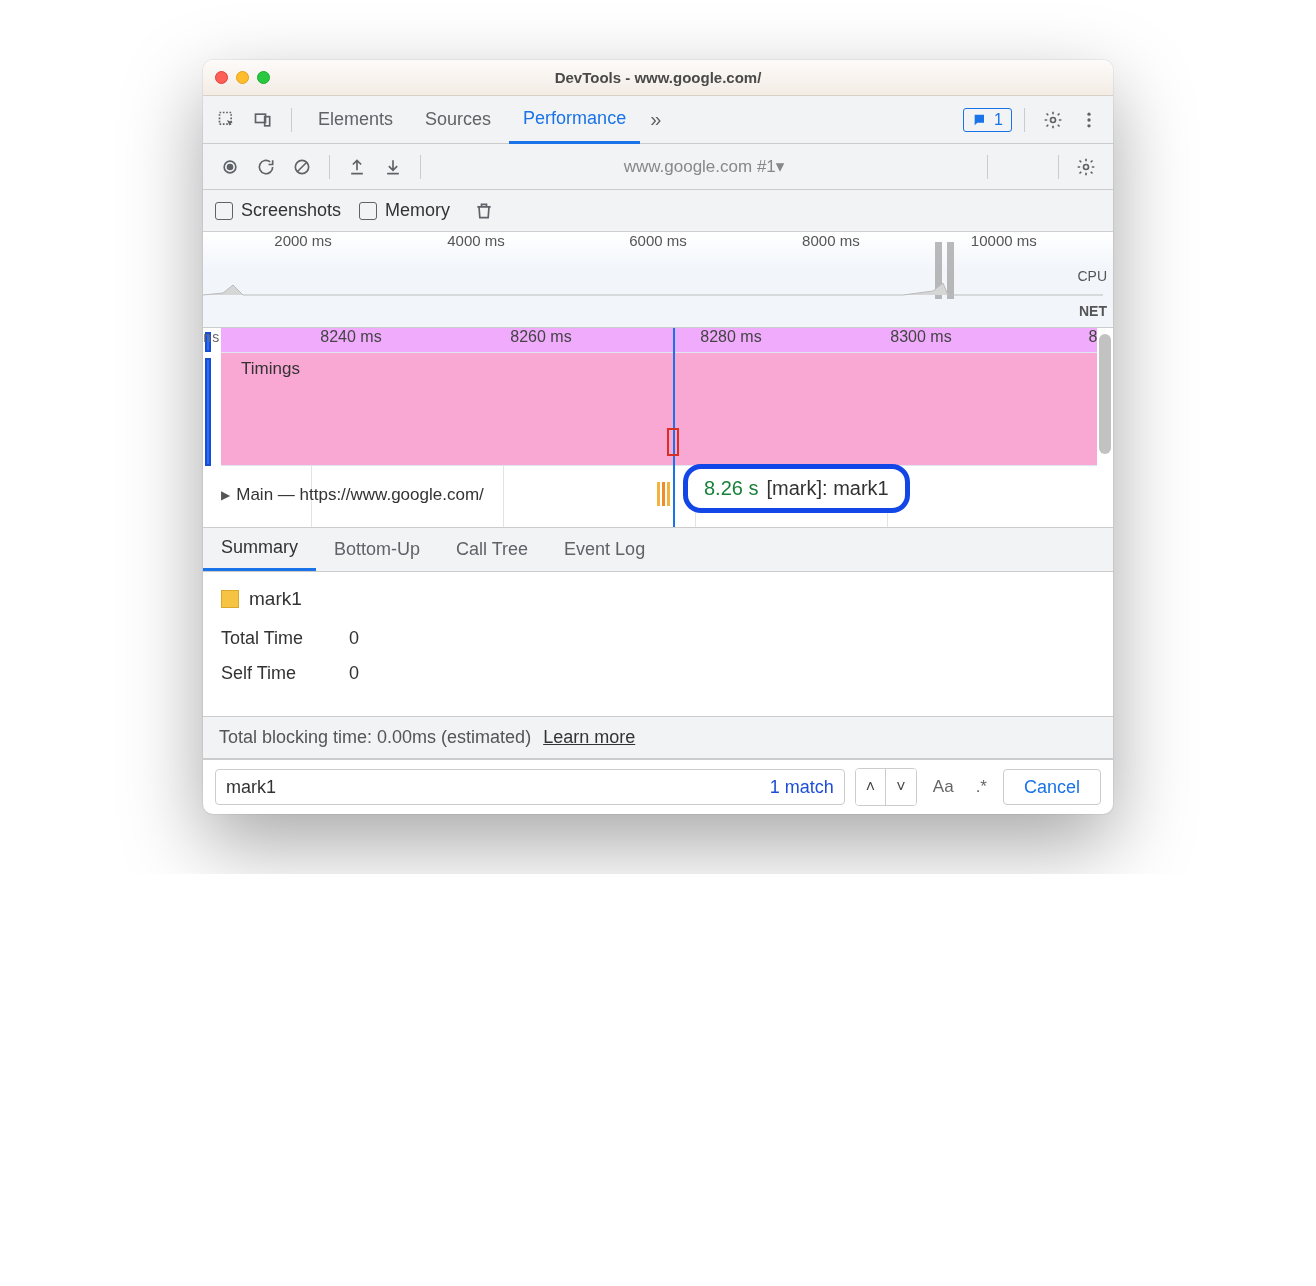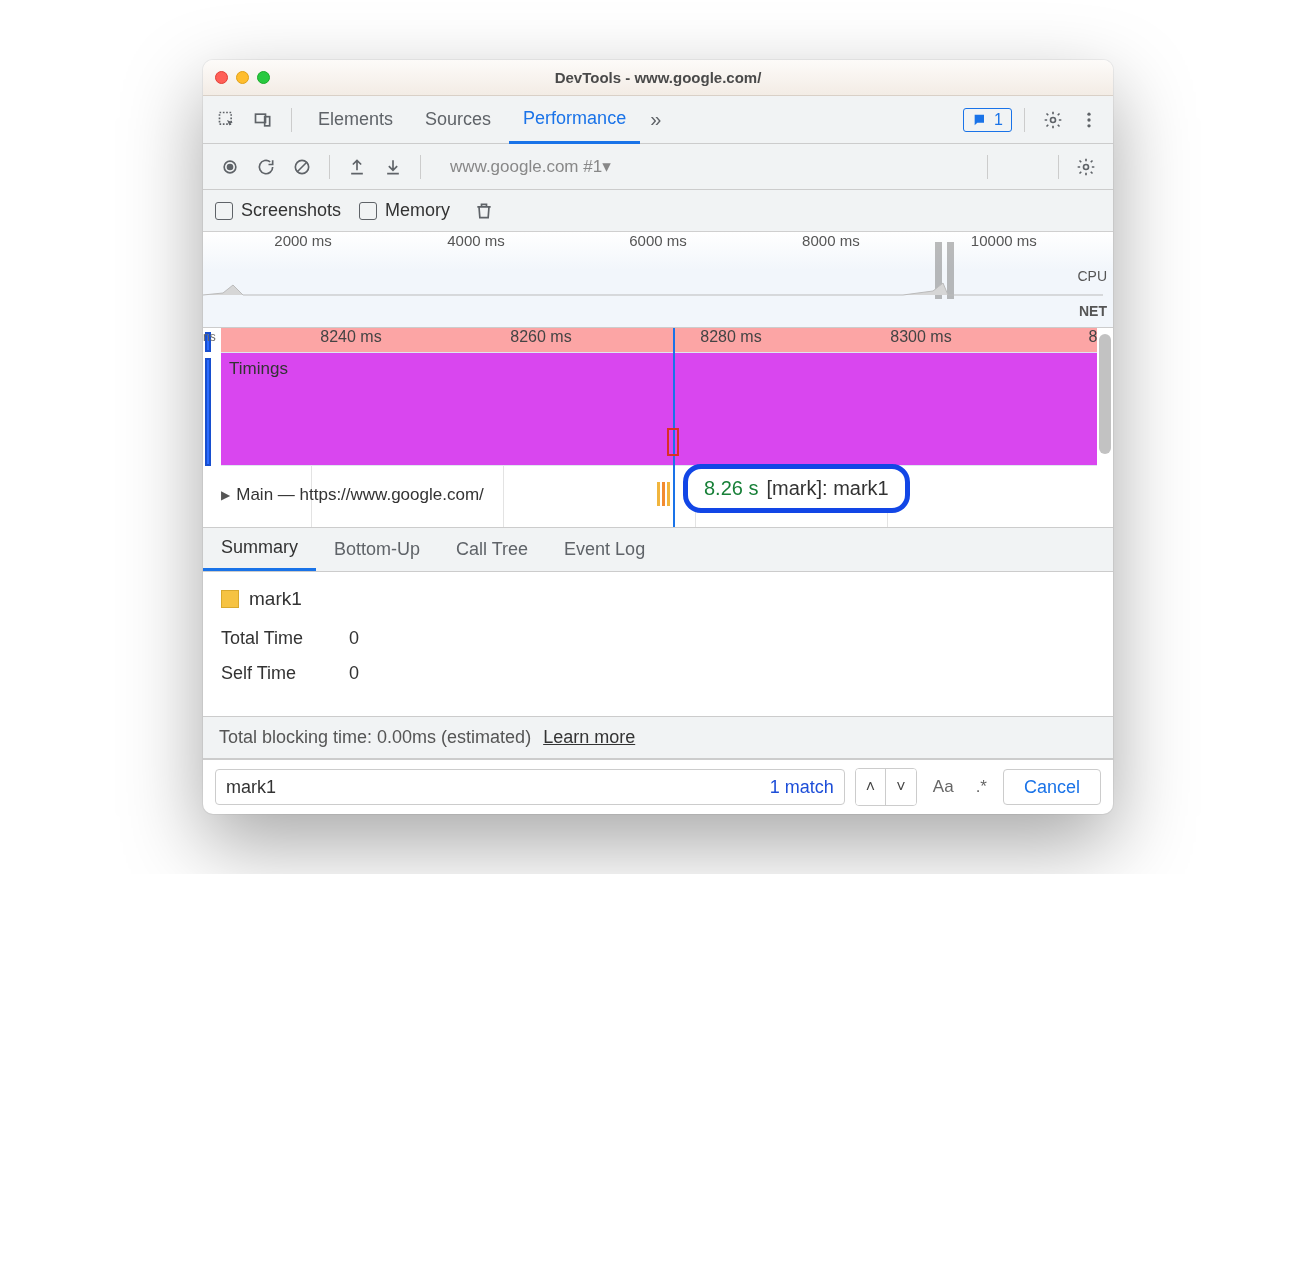--- a/index.html
+++ b/index.html
@@ -61,21 +61,21 @@
   }
   .issues-badge svg { width:16px; height:16px; }
   
   .perf-toolbar {
     display:flex; align-items:center; height:46px; background:#f1f3f4;
     border-bottom:1px solid #ccc; padding:0 10px; gap:2px;
   }
   .perf-toolbar .icon-btn { width:34px; }
   .rec-select {
     flex:1; margin:0 8px; height:30px; display:flex; align-items:center;
-    justify-content:flex-start; color:#888; font-size:17px; padding:0 10px;
+    justify-content:center; color:#888; font-size:17px; padding:0 10px;
     border:1px solid transparent;
   }
   .rec-select .caret { color:#888; }
   
   .options-row {
     display:flex; align-items:center; height:42px; padding:0 12px; gap:18px;
     background:#f1f3f4; border-bottom:1px solid #cfcfcf;
   }
   .checkbox { display:flex; align-items:center; gap:8px; font-size:18px; color:#333; cursor:pointer; }
   .checkbox .box { width:18px; height:18px; border:1.5px solid #5f6368; border-radius:3px; }
@@ -89,33 +89,33 @@
   .overview .lbl-cpu { position:absolute; right:6px; top:36px; font-size:14px; font-weight:400; color:#555;}
   .overview .lbl-net { position:absolute; right:6px; bottom:8px; font-size:14px; font-weight:700; color:#555;}
   .ov-handle { position:absolute; top:10px; bottom:28px; background:rgba(120,120,120,0.5); width:7px; }
   .ov-handle.left { left:732px; }
   .ov-handle.right { left:744px; }
   .ov-spark { position:absolute; bottom:30px; left:0; right:0; height:18px; }
   
   .flame { position:relative; height:200px; border-bottom:1px solid #ccc; background:#fff; overflow:hidden;}
   .flame-ruler {
     position:absolute; top:0; left:18px; right:16px; height:24px;
-    display:flex; font-size:16px; color:#444; background:#fca5a5;
+    display:flex; font-size:16px; color:#444; background:#f0abfc;
   }
   .flame-ruler span { position:absolute; transform:translateX(-50%); }
   .flame-grid { position:absolute; top:0; bottom:0; width:1px; background:#e3e3e3; }
   .row-frames {
     position:absolute; top:0; left:18px; right:16px; height:24px;
     font-size:16px; color:#888; padding-left:4px; line-height:24px;
     border-bottom:1px solid #e7e7e7;
   }
   .row-timings {
     position:absolute; top:24px; left:18px; right:16px; height:114px;
-    background:#d946ef; border:1px solid #dfe6ef; border-left:none; border-right:none;
-    font-size:17px; color:#333; padding:6px 8px;
+    background:#f9a8d4; border:1px solid #dfe6ef; border-left:none; border-right:none;
+    font-size:17px; color:#333; padding:6px 20px;
   }
   .row-main {
     position:absolute; top:152px; left:18px; right:16px; height:30px;
     font-size:17px; color:#333; display:flex; align-items:center; gap:6px;
   }
   .row-main .tri { font-size:12px; color:#555; }
   .left-gutter {
     position:absolute; top:0; left:0; width:18px; height:100%;
     background:#fff;
   }
@@ -311,21 +311,21 @@
     </svg>
     <div class="lbl-cpu">CPU</div>
     <div class="lbl-net">NET</div>
   </div>
 
   <div class="flame">
     <div class="left-gutter">
       <div class="blue-bar bb1"></div>
       <div class="blue-bar bb2"></div>
     </div>
-    <div style="position:absolute;left:0;top:2px;font-size:12px;color:#666;">ns</div>
+    <div style="position:absolute;left:0;top:2px;font-size:14px;color:#666;font-family:Liberation Mono, monospace;">ns</div>
 
     <div class="flame-grid" style="left:108px"></div>
     <div class="flame-grid" style="left:300px"></div>
     <div class="flame-grid" style="left:492px"></div>
     <div class="flame-grid" style="left:684px"></div>
 
     <div class="row-frames">
       <span>Frames</span>
     </div>
     <div class="flame-ruler">

